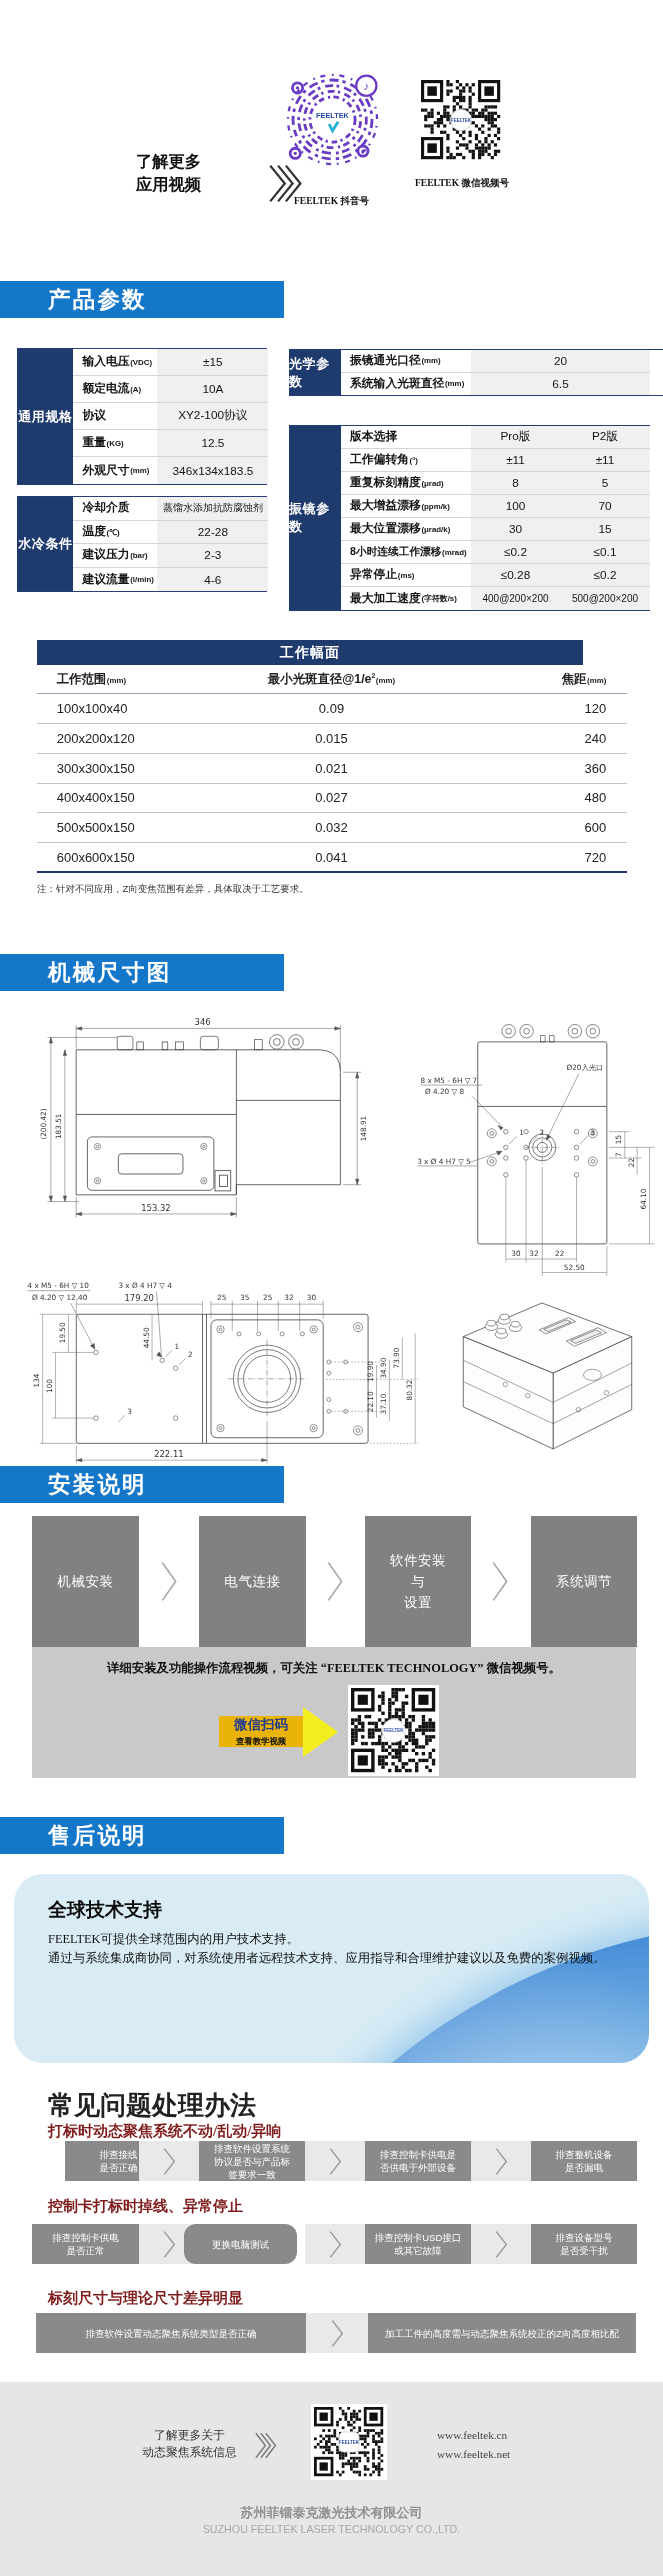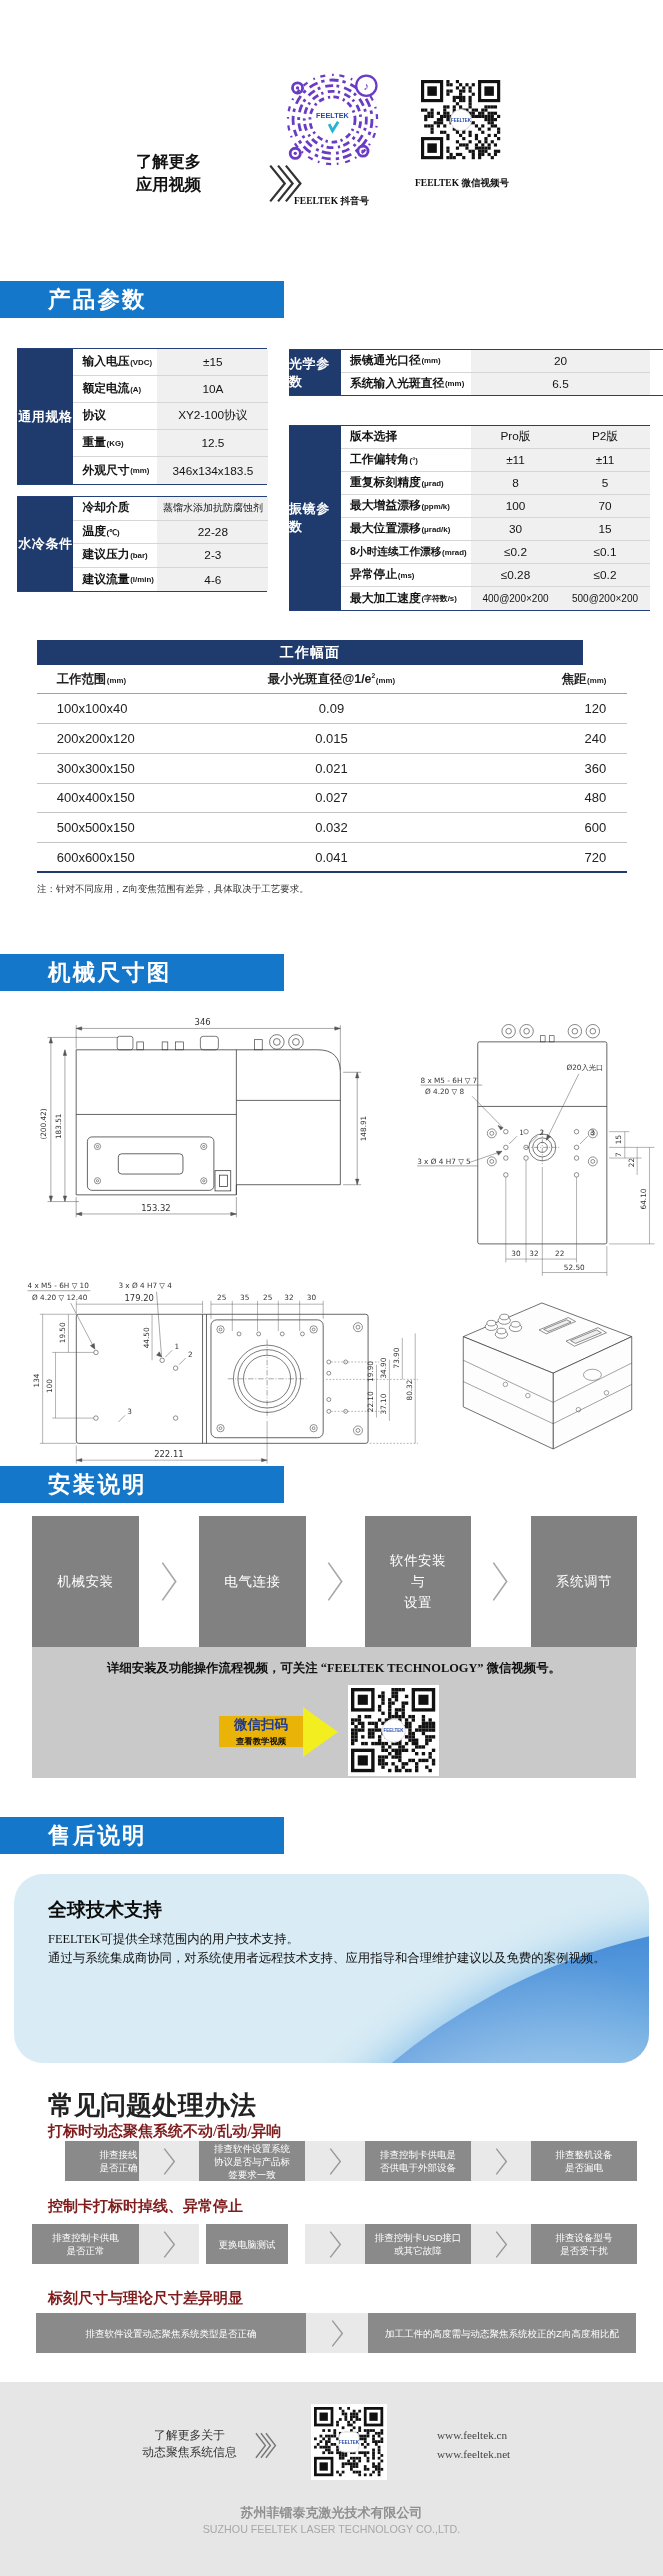--- a/index.html
+++ b/index.html
@@ -1117,21 +1117,21 @@
 是否漏电</div>
 
   <div class="faq-sub" style="left:48px;top:2197px;">控制卡打标时掉线、异常停止</div>
   <div class="fbox faq-box" style="left:32px;top:2224px;width:107px;">排查控制卡供电
 是否正常</div>
   <div class="fgap" style="left:139px;top:2224px;width:60px;">
       <svg width="14.6" height="29" viewBox="0 0 26 52">
         <polyline points="4,3 22,26 4,49" fill="none" stroke="#999" stroke-width="2.5"></polyline>
       </svg>
     </div>
-  <div class="fbox faq-box" style="left:206px;top:2224px;width:82px;">更换电脑测试</div>
+  <div class="fbox faq-box" style="left:184px;top:2224px;width:113px;border-radius:12px;">更换电脑测试</div>
   <div class="fgap" style="left:305px;top:2224px;width:60px;">
       <svg width="14.6" height="29" viewBox="0 0 26 52">
         <polyline points="4,3 22,26 4,49" fill="none" stroke="#999" stroke-width="2.5"></polyline>
       </svg>
     </div>
   <div class="fbox faq-box" style="left:365px;top:2224px;width:106px;">排查控制卡USD接口
 或其它故障</div>
   <div class="fgap" style="left:471px;top:2224px;width:60px;">
       <svg width="14.6" height="29" viewBox="0 0 26 52">
         <polyline points="4,3 22,26 4,49" fill="none" stroke="#999" stroke-width="2.5"></polyline>

